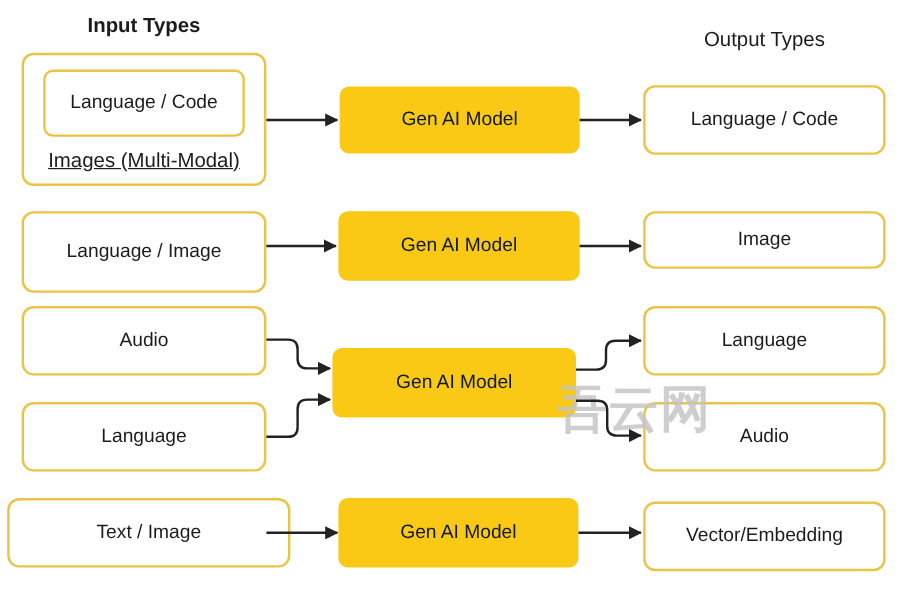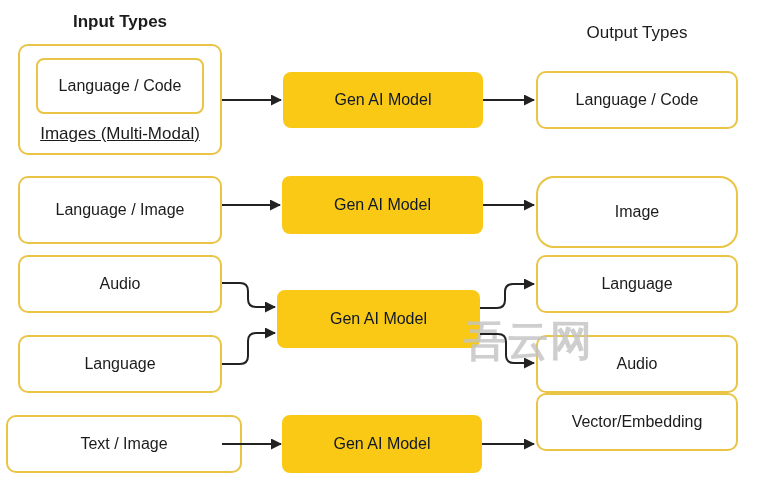--- a/index.html
+++ b/index.html
@@ -63,31 +63,31 @@
 
   <div class="group-box" style="left:18px;top:44px;width:204px;height:111px;">
     <div class="inner">Language / Code</div>
     <div class="caption">Images (Multi-Modal)</div>
   </div>
   <div class="model" style="left:283px;top:72px;width:200px;height:56px;">Gen AI Model</div>
   <div class="iobox" style="left:536px;top:71px;width:202px;height:58px;">Language / Code</div>
 
   <div class="iobox" style="left:18px;top:176px;width:204px;height:68px;">Language / Image</div>
   <div class="model" style="left:282px;top:176px;width:201px;height:58px;">Gen AI Model</div>
-  <div class="iobox" style="left:536px;top:176px;width:202px;height:72px;border-radius:18px;">Image</div>
+  <div class="iobox" style="left:536px;top:176px;width:202px;height:48px;">Image</div>
 
   <div class="iobox" style="left:18px;top:255px;width:204px;height:58px;">Audio</div>
   <div class="iobox" style="left:18px;top:335px;width:204px;height:58px;">Language</div>
   <div class="model" style="left:277px;top:290px;width:203px;height:58px;">Gen AI Model</div>
   <div class="iobox" style="left:536px;top:255px;width:202px;height:58px;">Language</div>
   <div class="iobox" style="left:536px;top:335px;width:202px;height:58px;">Audio</div>
 
   <div class="iobox" style="left:6px;top:415px;width:236px;height:58px;">Text / Image</div>
   <div class="model" style="left:282px;top:415px;width:200px;height:58px;">Gen AI Model</div>
-  <div class="iobox" style="left:536px;top:393px;width:202px;height:58px;">Vector/Embedding</div>
+  <div class="iobox" style="left:536px;top:418px;width:202px;height:58px;">Vector/Embedding</div>
 
   <div class="watermark">吾云网</div>
 
   <svg class="wires" width="764" height="500" viewBox="0 0 764 500">
     <defs>
       <marker id="ah" viewBox="0 0 11 11" refX="10" refY="5.5" markerWidth="11" markerHeight="11" markerUnits="userSpaceOnUse" orient="auto-start-reverse">
         <path d="M0,0 L11,5.5 L0,11 Z"></path>
       </marker>
     </defs>
     <path class="wire" d="M 222 100 H 281" marker-end="url(#ah)"></path>

